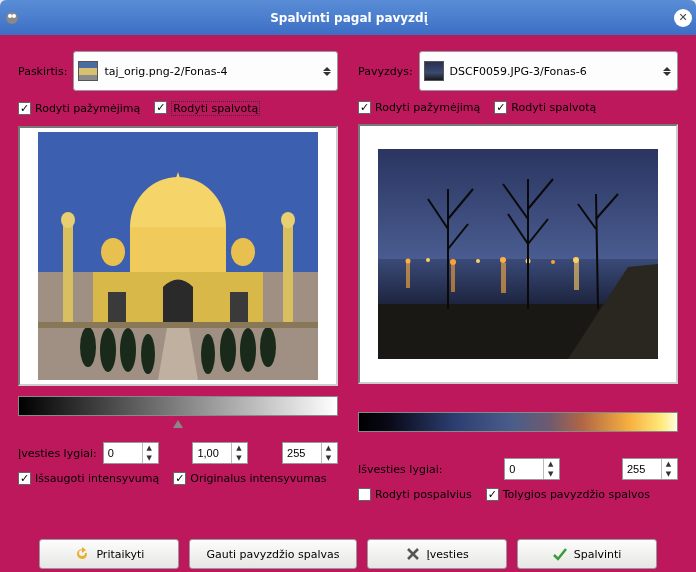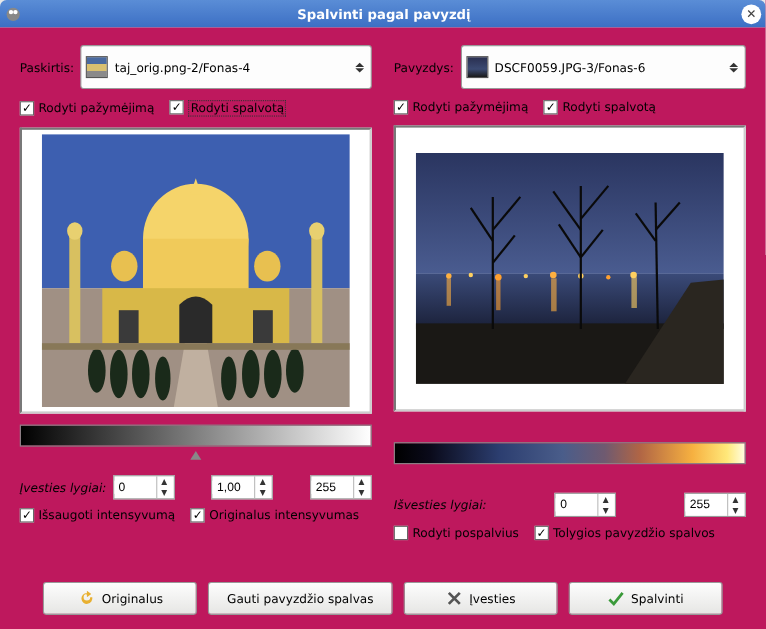--- a/index.html
+++ b/index.html
@@ -1,17 +1,17 @@
 <!DOCTYPE html>
 <html><head>
 <meta charset="utf-8">
 <style>
   * { box-sizing: border-box; margin: 0; padding: 0; }
   body { font-family: "DejaVu Sans", sans-serif; font-size: 11px; background: #e8e8e8; width: 696px; height: 572px; overflow: hidden; }
-  .titlebar { background: linear-gradient(to bottom, #5a8dd6 0%, #3c6fc4 100%); height: 25px; display: flex; align-items: center; padding: 0 4px; color: #fff; border-top-left-radius: 6px; border-top-right-radius: 6px; }
+  .titlebar { background: linear-gradient(to bottom, #5a8dd6 0%, #3c6fc4 100%); height: 35px; display: flex; align-items: center; padding: 0 4px; color: #fff; border-top-left-radius: 6px; border-top-right-radius: 6px; }
   .titlebar .icon { width: 16px; height: 16px; margin-right: 4px; }
   .titlebar .title { flex: 1; text-align: center; font-weight: bold; font-size: 12px; }
   .titlebar .close { width: 18px; height: 18px; background: #fff; border-radius: 50%; display: flex; align-items: center; justify-content: center; color: #444; font-weight: bold; font-size: 11px; cursor: pointer; }
   .window-body { background: #be185d; padding: 16px 18px 14px 18px; height: 548px; display: flex; flex-direction: column; }
   .columns { display: flex; gap: 20px; flex: 1; }
   .col { flex: 1; display: flex; flex-direction: column; }
   .row-combo { display: flex; align-items: center; gap: 6px; margin-bottom: 10px; }
   .row-combo label { white-space: nowrap; }
   .combo { flex: 1; height: 40px; background: #fdfdfd; border: 1px solid #999; border-radius: 3px; display: flex; align-items: center; padding: 0 4px; cursor: pointer; }
   .combo .thumb { width: 20px; height: 20px; background: #888; margin-right: 6px; border: 1px solid #555; }
@@ -29,21 +29,21 @@
   .chk.focused span.lbl { border: 1px dotted #333; padding: 0 1px; }
   .preview { border: 2px inset #ccc; background: #fff; padding: 2px; display: flex; align-items: center; justify-content: center; height: 260px; margin-bottom: 10px; }
   .preview svg { display: block; }
   .gradient-bar { height: 20px; width: 100%; border: 1px solid #888; margin-bottom: 4px; }
   .grad-taj { background: linear-gradient(to right, #000 0%, #fff 100%); }
   .grad-photo { background: linear-gradient(to right, #000 0%, #0a0a1a 10%, #2c3e70 30%, #4a5d8a 48%, #6f5a70 60%, #b06545 70%, #f6b040 85%, #ffe87a 95%, #fffde0 100%); }
   .slider-track { height: 12px; position: relative; }
   .slider-mark { position: absolute; left: 50%; top: 0; transform: translateX(-50%); font-size: 10px; color: #555; }
   .slider-mark::before { content: ""; display: block; width: 0; height: 0; border-left: 5px solid transparent; border-right: 5px solid transparent; border-bottom: 8px solid #888; margin: 0 auto; }
   .levels { display: flex; align-items: center; gap: 6px; margin-top: 10px; margin-bottom: 8px; }
-  .levels label { flex: 0 0 auto; font-style: italic; }
+  .levels label { flex: 0 0 auto; }
   .spin { width: 56px; height: 22px; background: #fff; border: 1px solid #999; display: flex; align-items: center; }
   .spin input { border: none; width: 38px; font-size: 11px; text-align: left; padding-left: 4px; outline: none; }
   .spin .sp-arrows { width: 14px; display: flex; flex-direction: column; border-left: 1px solid #bbb; }
   .spin .sp-arrows div { height: 10px; display: flex; align-items: center; justify-content: center; font-size: 7px; color: #333; cursor: pointer; }
   .levels .spacer { flex: 1; }
   .levels.left .spin:nth-of-type(2) { margin: 0 auto; }
   .buttons-row { display: flex; gap: 10px; margin-top: 14px; justify-content: center; }
   .btn { height: 30px; padding: 0 16px; min-width: 140px; background: linear-gradient(to bottom, #fdfdfd, #e6e6e4); border: 1px solid #999; border-radius: 3px; display: flex; align-items: center; justify-content: center; gap: 6px; cursor: pointer; font-size: 11px; }
   .btn svg, .btn .glyph { width: 16px; height: 16px; }
 </style>
@@ -281,21 +281,21 @@
         </div>
       </div>
     </div>
   </div>
 
   <div class="buttons-row">
     <div class="btn">
       <svg class="glyph" viewBox="0 0 16 16">
           <path d="M8 3a5 5 0 1 0 4.9 4H11a3 3 0 1 1-3-3V1l4 3-4 3V5z" fill="#e8b030"></path>
         </svg>
-      <span>Originalus</span>
+      <span>Pritaikyti</span>
     </div>
     <div class="btn">
       <span>Gauti pavyzdžio spalvas</span>
     </div>
     <div class="btn">
       <svg class="glyph" viewBox="0 0 16 16">
           <path d="M3 3l10 10M13 3L3 13" stroke="#555" stroke-width="2.5"></path>
         </svg>
       <span>Įvesties</span>
     </div>

